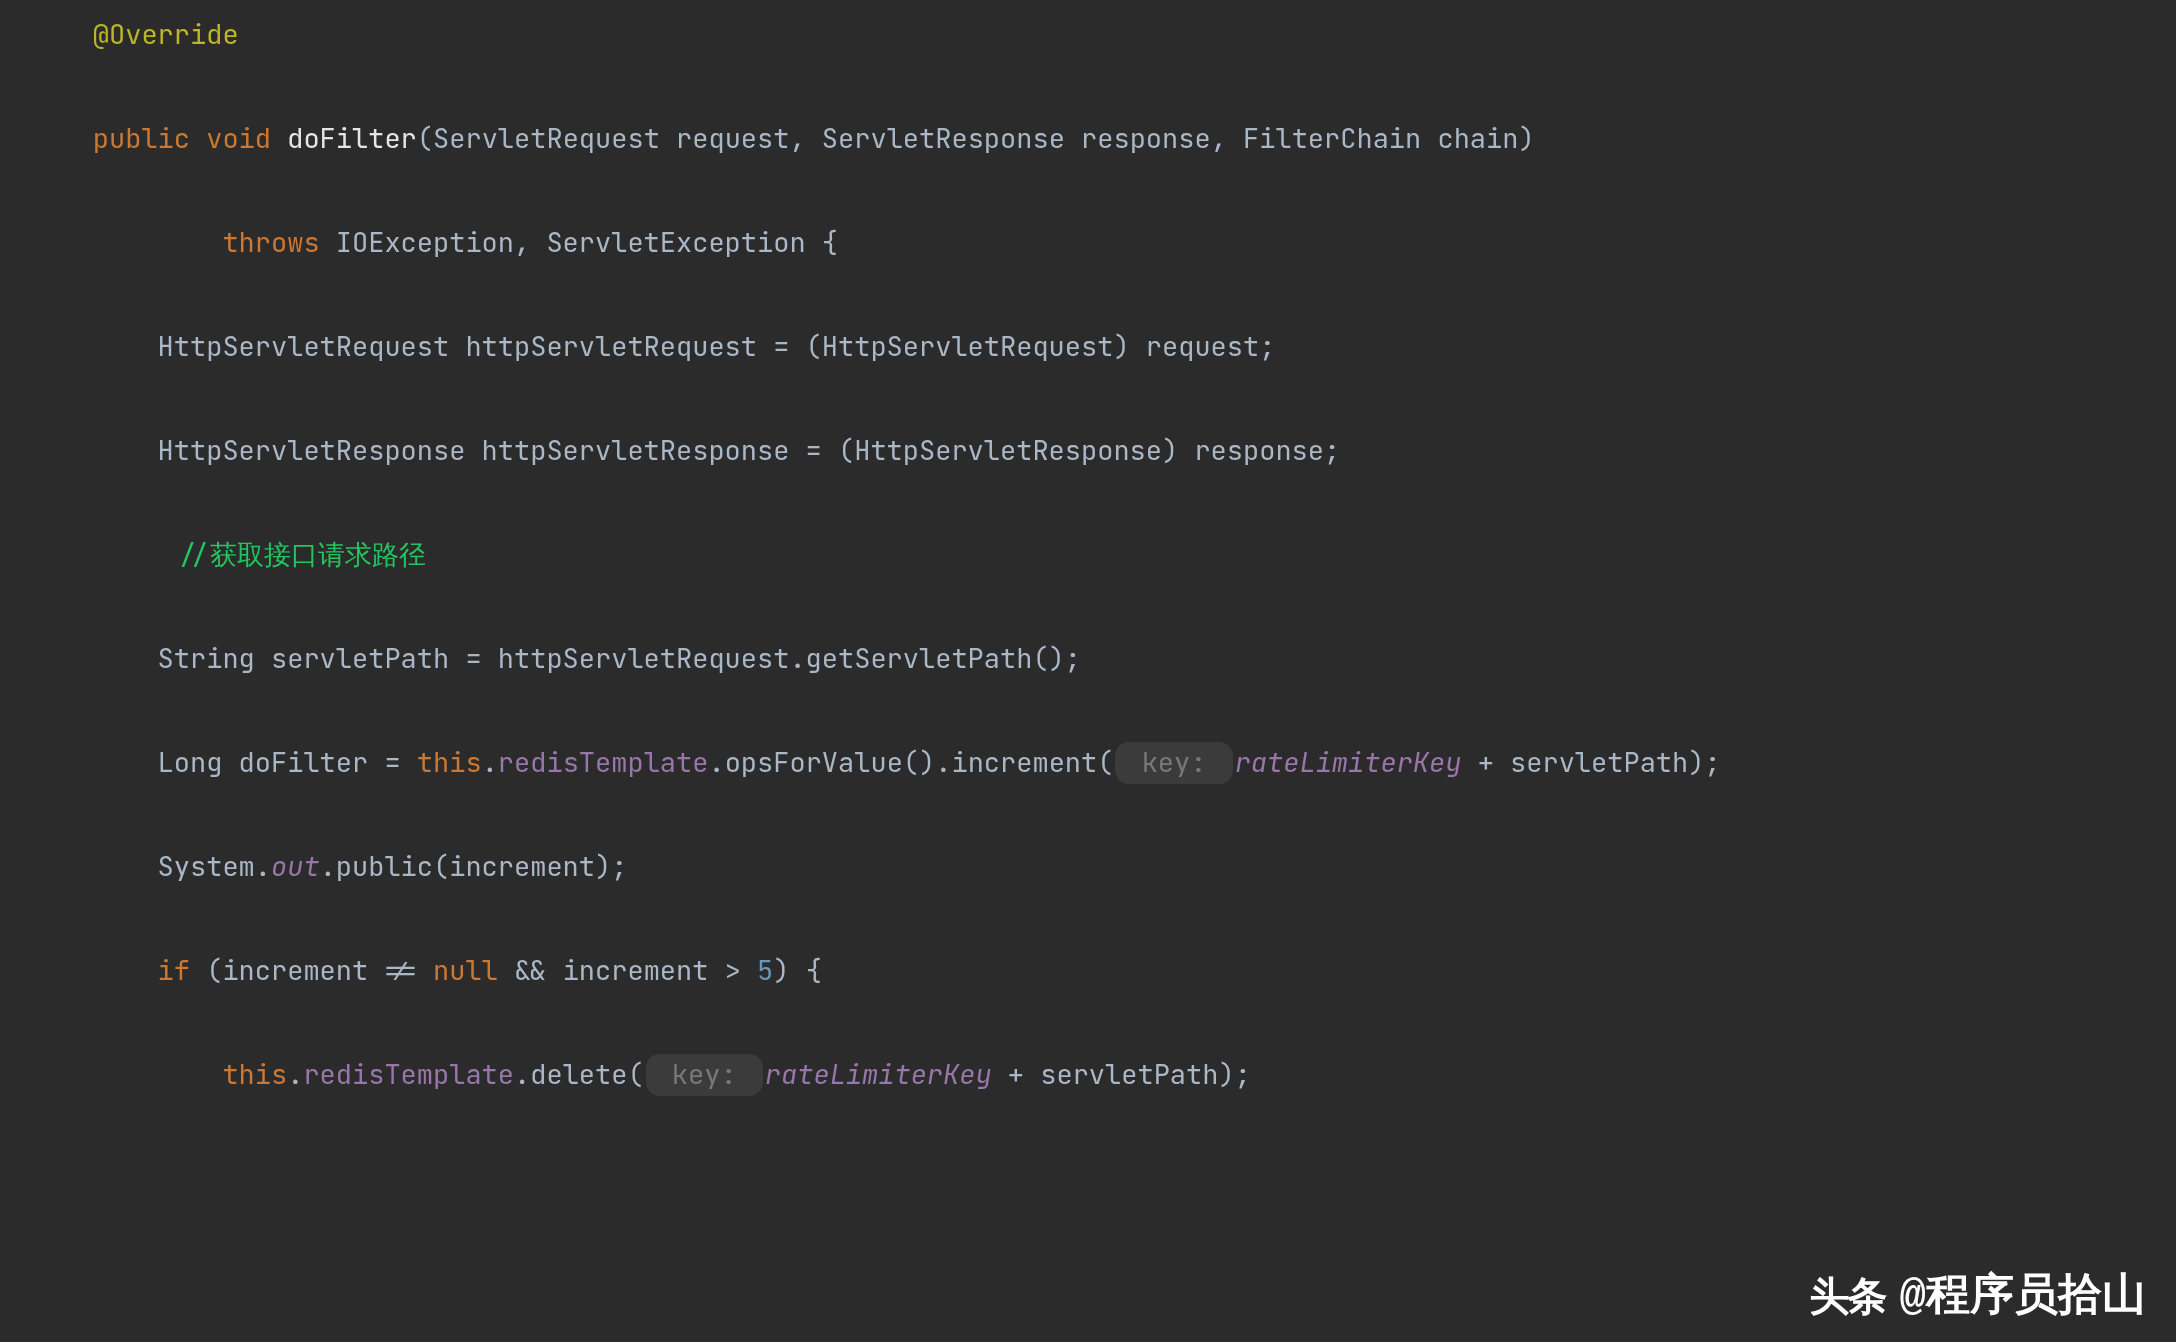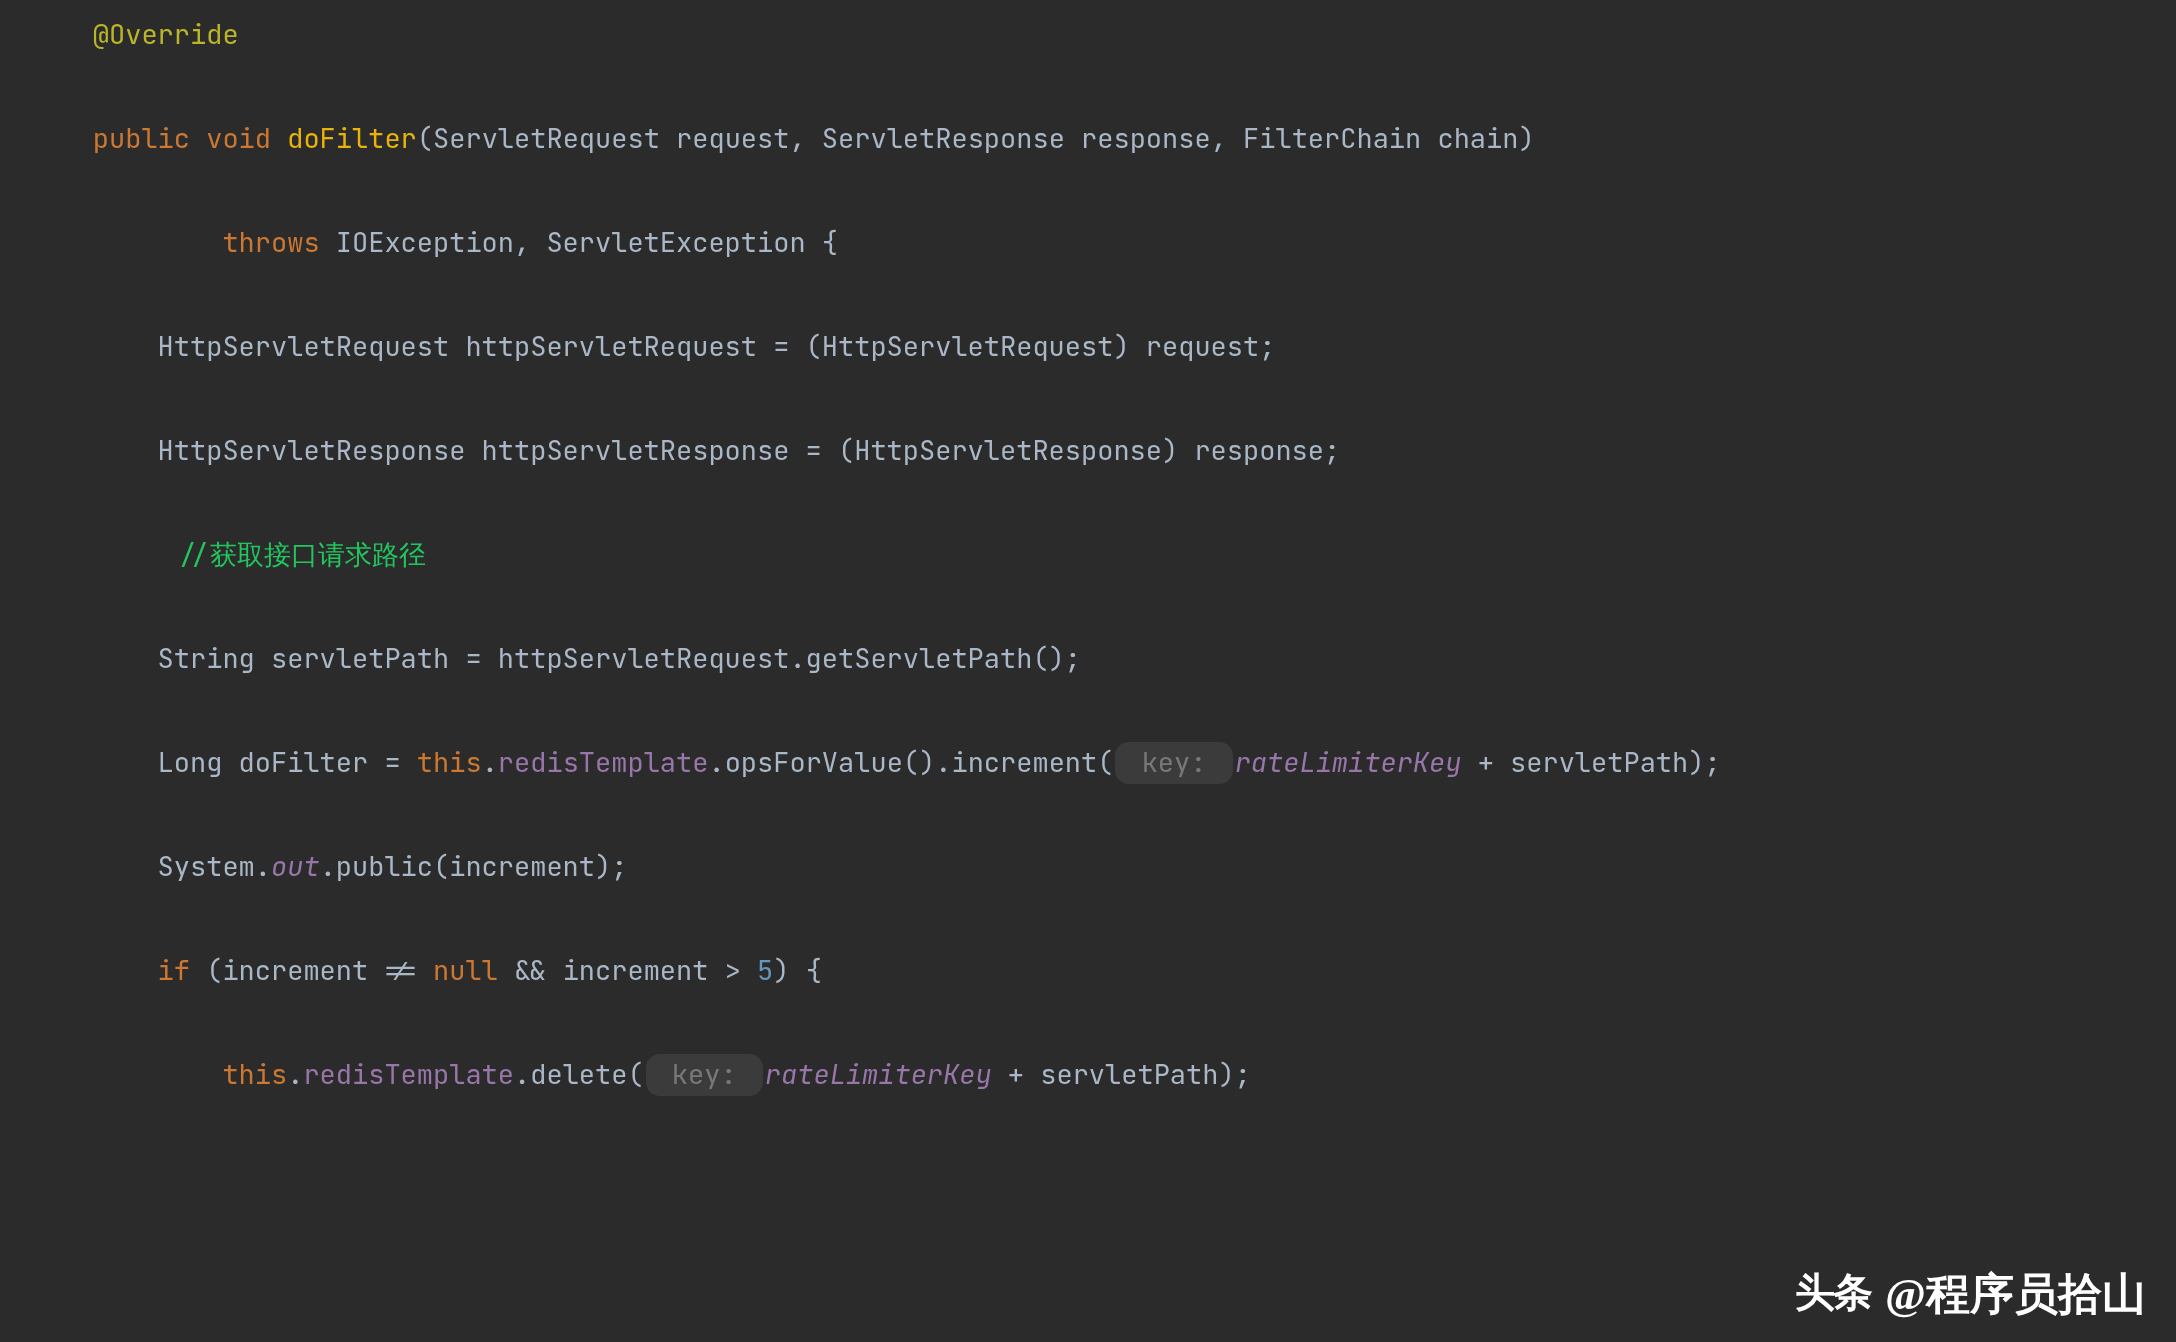--- a/index.html
+++ b/index.html
@@ -18,43 +18,43 @@
     line-height: 52px;
     color: #a9b7c6;
     white-space: pre;
   }
   .line {
     display: block;
     padding-left: 28px;
   }
   .c-annotation { color: #bbb529; }
   .c-keyword    { color: #cc7832; }
-  .c-method     { color: #eab308; }
+  .c-method     { color: #e5e5e5; }
   .c-ident      { color: #a9b7c6; }
   .c-field      { color: #9876aa; }   
   .c-italic     { font-style: italic; }
   .c-comment    { color: #22c55e; margin-left: 20px; }
   .c-number     { color: #6897bb; }
   .hint {
     background: #3b3b3b;
     border-radius: 14px;
     padding: 2px 10px 4px 10px;
     margin: 0 2px;
     color: #787878;
   }
   .watermark {
     position: absolute;
     right: 30px;
     bottom: 18px;
-    font-family: Liberation Serif, serif;
+    font-family: Liberation Mono, monospace;
     font-size: 44px;
     font-weight: 700;
     color: #ffffff;
     display: flex;
-    align-items: flex-start;
+    align-items: flex-end;
     gap: 14px;
   }
   .watermark .tt {
     font-size: 40px;
     letter-spacing: -2px;
   }
 </style>
 </head>
 <body>
 

